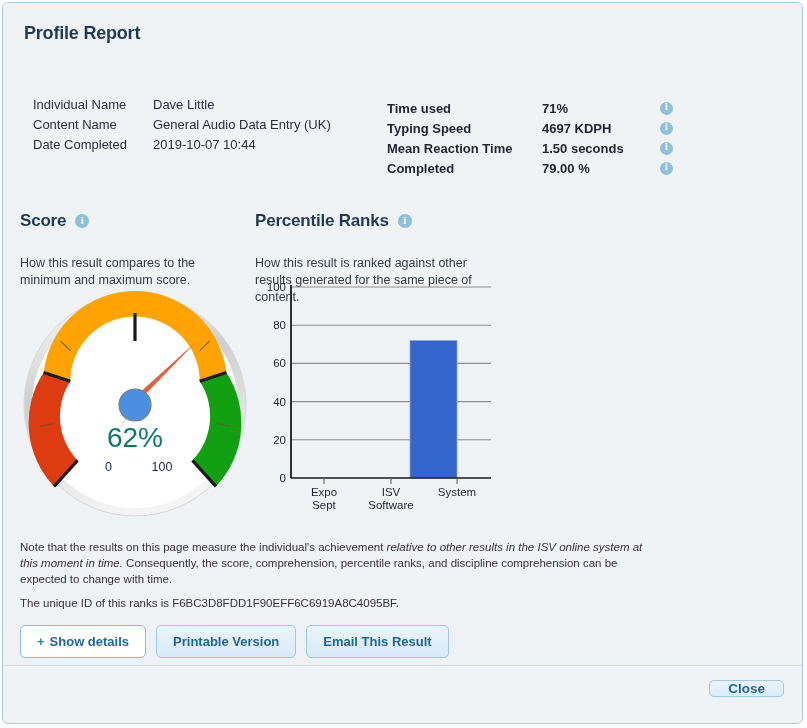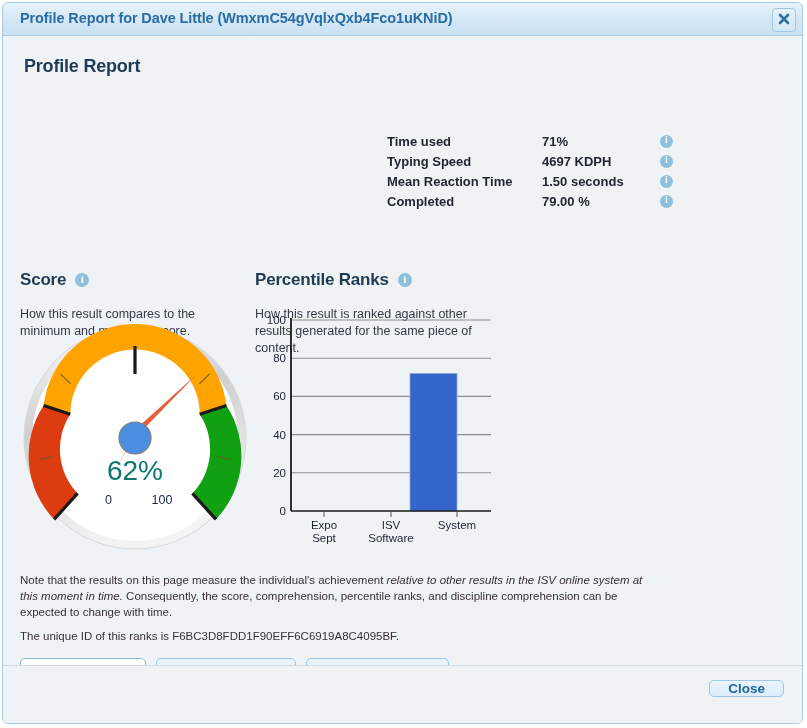--- a/index.html
+++ b/index.html
@@ -133,26 +133,26 @@
     font-size: 10px;
     font-weight: bold;
     font-family: "Liberation Serif", serif;
   }
   .info-icon.big { width: 14px; height: 14px; }
   .info-icon.big::after { font-size: 11px; top: 0px; }
 
   
   .score-head { position: absolute; left: 17px; top: 208px; }
   .pct-head   { position: absolute; left: 252px; top: 208px; }
-  .head-row { display: flex; align-items: center; gap: 9px; margin-top: 26px; }
+  .head-row { display: flex; align-items: center; gap: 9px; }
   .desc {
     font-size: 12.5px;
     color: #333a46;
     line-height: 17px;
-    margin-top: 16px;
+    margin-top: 24px;
   }
   .score-head .desc { width: 225px; }
   .pct-head .desc { width: 225px; }
 
   
   .gauge-wrap {
     position: absolute;
     left: 18px;
     top: 288px;
     width: 228px;
@@ -244,33 +244,36 @@
     padding: 0 18px;
     cursor: pointer;
     font-family: "Liberation Sans", sans-serif;
   }
 </style>
 </head>
 <body>
 
 <div class="window">
 
-  <div class="titlebar">
-    <div class="titlebar-text">Profile Report for Dave Little (WmxmC54gVqlxQxb4Fco1uKNiD)</div>
-    <div class="close-x">
-      <svg width="14" height="14" viewBox="0 0 14 14">
-        <path d="M3 3 L11 11 M11 3 L3 11" stroke="#2f6fa8" stroke-width="2.6" stroke-linecap="round"></path>
-      </svg>
-    </div>
-  </div>
 
   <div class="content">
 
     <h2 class="report-title">Profile Report</h2>
 
+    <div class="details-left">
+      <div class="row">
+        <span class="lbl">Individual Name</span><span class="val">Dave Little</span>
+      </div>
+      <div class="row">
+        <span class="lbl">Content Name</span><span class="val">General Audio Data Entry (UK)</span>
+      </div>
+      <div class="row">
+        <span class="lbl">Date Completed</span><span class="val">2019-10-07 10:44</span>
+      </div>
+    </div>
 
     <div class="details-right">
       <div class="row">
         <span class="lbl">Time used</span>
         <span class="val">71%</span>
         <span class="info-icon"></span>
       </div>
       <div class="row">
         <span class="lbl">Typing Speed</span>
         <span class="val">4697 KDPH</span>

